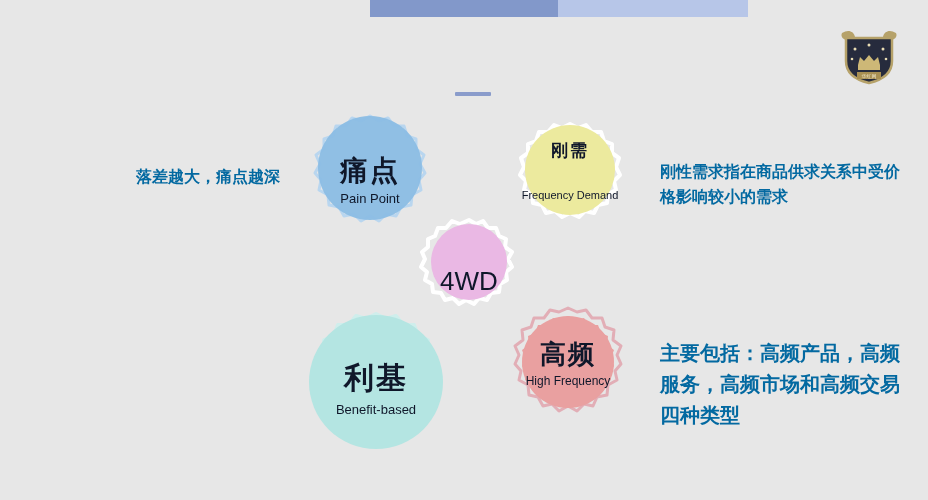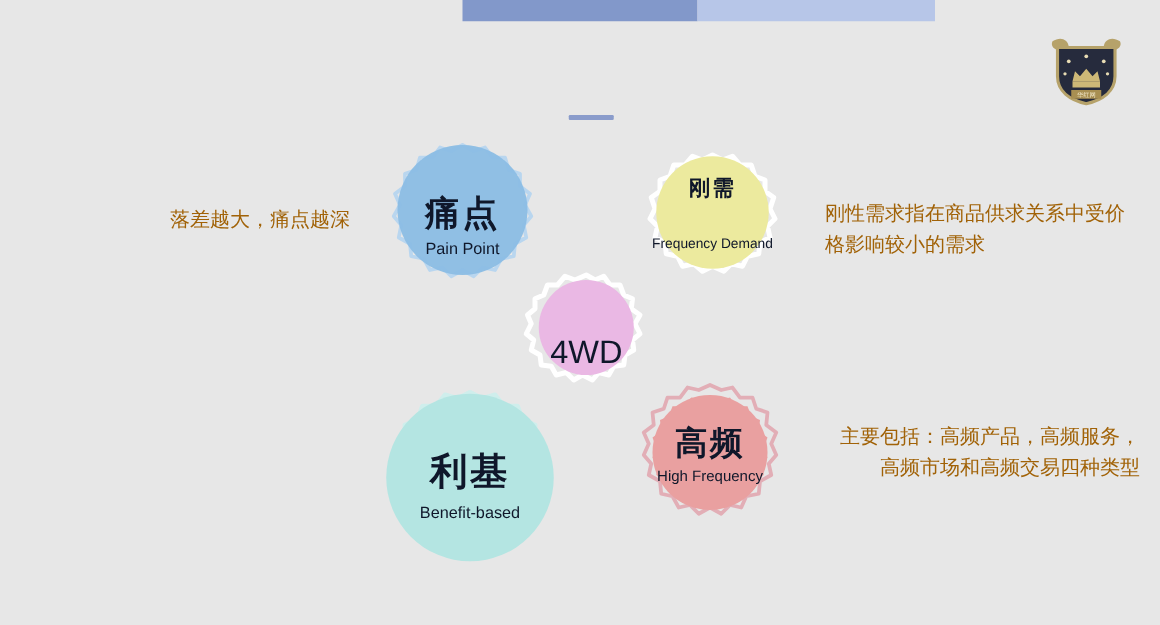--- a/index.html
+++ b/index.html
@@ -55,25 +55,25 @@
 
   #gear-benefit{left:292px;top:310px;width:168px;height:168px;}
   #gear-benefit .cn{top:52px;font-size:30px;}
   #gear-benefit .en{top:93px;font-size:13px;}
 
   #gear-freq{left:498px;top:304px;width:140px;height:140px;}
   #gear-freq .cn{top:37px;font-size:26px;}
   #gear-freq .en{top:71px;font-size:12px;}
 
   
-  .note{position:absolute;color:#a16207;line-height:1.55;white-space:pre-line;}
+  .note{position:absolute;color:#0369a1;line-height:1.55;white-space:pre-line;font-weight:bold;}
   #note-pain{left:108px;top:165px;width:200px;text-align:center;font-size:16px;}
   #note-demand{left:660px;top:160px;width:250px;text-align:left;font-size:16px;}
   #note-benefit{left:26px;top:338px;width:264px;text-align:right;font-size:16px;}
-  #note-freq{left:660px;top:338px;width:252px;text-align:right;font-size:16px;}
+  #note-freq{left:660px;top:338px;width:252px;text-align:left;font-size:20px;}
 </style>
 </head>
 <body>
 
 <div class="slide">
 
   <div class="topbar" id="bar-dark"></div>
   <div class="topbar" id="bar-light"></div>
 
   <div id="subrule"></div>

